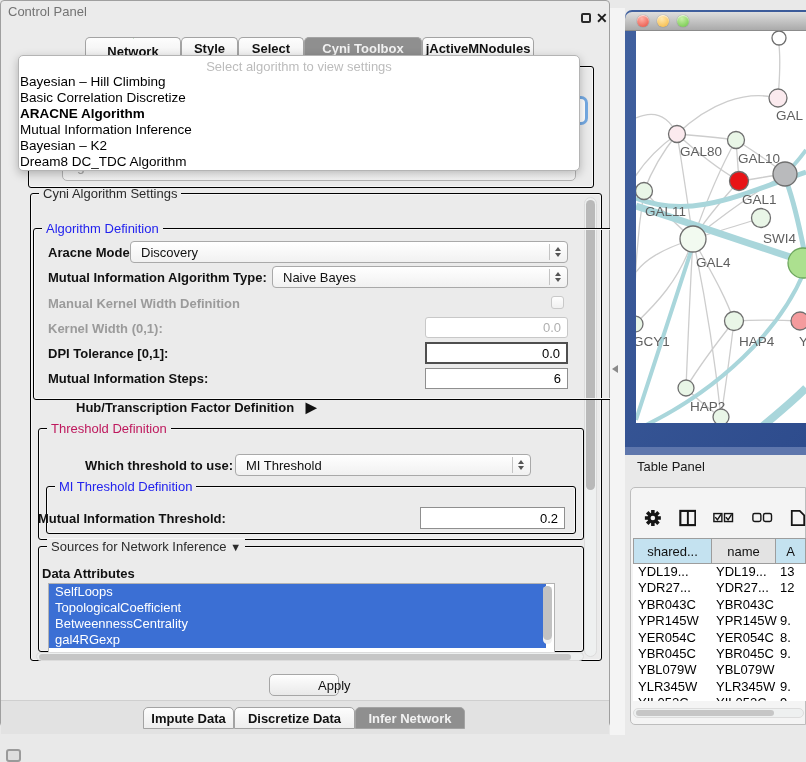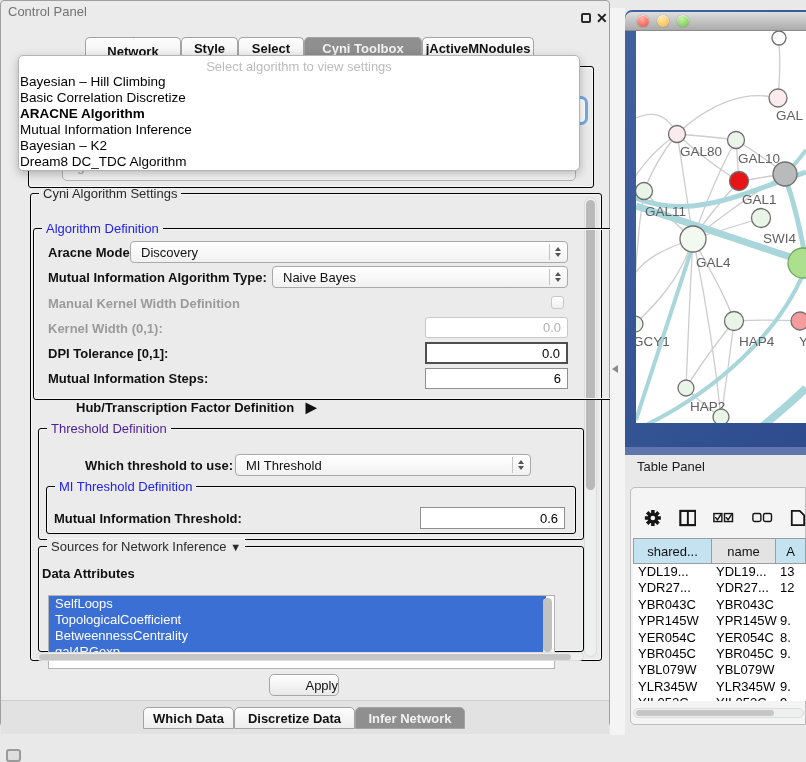--- a/index.html
+++ b/index.html
@@ -22,21 +22,21 @@
   .btab { top:707px; height:22px; border:1px solid #a3a3a3; border-radius:5px 5px 0 0;
           background:linear-gradient(#fdfdfd,#ededed); font-size:13px; font-weight:bold; color:#111;
           display:flex; align-items:center; justify-content:center; }
   .btab.sel { background:#8f8f8f; color:#f2f2f2; }
   #cp-footer { left:1px; top:700px; width:608px; height:34px; background:#e2e2e2; border-top:1px solid #cfcfcf; }
 
   
   .group { border:1px solid #000000; border-radius:3px; box-shadow:inset 0 0 0 1px #f6f6f6; }
   .gtitle { position:absolute; top:-8px; left:8px; background:#ebebeb; padding:0 4px; font-size:13px; color:#2b2b2b; white-space:nowrap; }
   .gtitle.blue { color:#2222ee; }
-  .gtitle.green { color:#4c1d95; }
+  .gtitle.green { color:#be185d; }
 
   .lbl { font-size:13px; font-weight:bold; color:#111; white-space:nowrap; }
   .lbl.dis { color:#9b9b9b; }
 
   .combo { background:linear-gradient(#ffffff,#f1f1f1); border:1px solid #a9a9a9; border-radius:4px;
            font-size:13px; color:#111; display:flex; align-items:center; padding:0 22px 0 10px; }
   .combo .spin { position:absolute; right:2px; top:2px; bottom:2px; width:16px; border-left:1px solid #c4c4c4;
            display:flex; flex-direction:column; align-items:center; justify-content:center; gap:2px; }
   .spin i { width:0; height:0; border-left:3.5px solid transparent; border-right:3.5px solid transparent; display:block; }
   .spin .up { border-bottom:4px solid #555; }
@@ -54,21 +54,21 @@
   .litem { height:16px; line-height:16px; font-size:13px; color:#fff; background:#3b6fd4; padding-left:6px; width:497px; }
   #attr-vsb { position:absolute; right:2px; top:2px; width:9px; height:58px; background:#f0f0f0; border-radius:5px; }
   #attr-vsb div { width:9px; height:54px; background:#c2c2c2; border-radius:5px; }
 
   .vscroll { background:#eef0f0; border:1px solid #dcdcdc; border-radius:7px; }
   .vscroll .thumb { position:absolute; left:1px; width:9px; background:#b9b9b9; border-radius:5px; }
   .hscroll { background:#eef0f0; border:1px solid #dcdcdc; border-radius:6px; }
   .hscroll .thumb { position:absolute; top:1px; height:6px; background:#c6c6c6; border-radius:4px; }
 
   #apply-btn { left:269px; top:674px; width:70px; height:22px; border:1px solid #a6a6a6; border-radius:5px;
-               background:linear-gradient(#fefefe,#e9e9e9); font-size:13px; color:#111; display:flex; align-items:center; justify-content:flex-end; }
+               background:linear-gradient(#fefefe,#e9e9e9); font-size:13px; color:#111; display:flex; align-items:center; justify-content:flex-start;padding-left:48px; }
 
   
   #algo-popup { left:18px; top:55px; width:562px; height:116px; background:#fff; border:1px solid #b4b4b4; border-radius:5px;
                 box-shadow:0 3px 10px rgba(0,0,0,.25); z-index:30; padding-top:3px; }
   #algo-prompt { height:15px; text-align:center; font-size:13px; color:#bcbcbc; }
   .opt { height:16px; line-height:16px; font-size:13.5px; color:#000; padding-left:1px; white-space:nowrap; }
   .opt.bold { font-weight:bold; }
 
   
   #behind-group { left:28px; top:66px; width:566px; height:122px; z-index:5; }
@@ -219,52 +219,52 @@
   <span>MI Threshold</span>
   <span class="spin">
       <i class="up"></i>
       <i class="dn"></i>
     </span>
 </div>
 
 <div class="abs group" style="left:46px; top:486px; width:530px; height:48px;">
   <span class="gtitle blue">MI Threshold Definition</span>
 </div>
-<div class="abs lbl" style="left:54px; top:511px;text-align:center;">Mutual Information Threshold:</div>
+<div class="abs lbl" style="left:38px; top:511px;text-align:center;">Mutual Information Threshold:</div>
 <div class="abs field thin" style="left:420px; top:507px; width:145px; height:22px;">
-  <span>0.6</span>
+  <span>0.2</span>
   </div>
 
 <div class="abs group" style="left:38px; top:546px; width:546px; height:106px;">
   <span class="gtitle">
     <span>Sources for Network Inference</span>
     <span style="font-size:11px;">▼</span>
   </span>
 </div>
 <div class="abs lbl" style="left:42px; top:566px;">Data Attributes</div>
-<div class="abs" id="attr-list" style="left:48px; top:595px; width:507px; height:74px;">
+<div class="abs" id="attr-list" style="left:48px; top:583px; width:507px; height:74px;">
   <div class="litem">SelfLoops</div>
   <div class="litem">TopologicalCoefficient</div>
   <div class="litem">BetweennessCentrality</div>
   <div class="litem">gal4RGexp</div>
   <div id="attr-vsb">
       <div></div>
     </div>
 </div>
 <div class="abs hscroll" style="left:36px; top:652px; width:548px; height:9px;">
   <div class="thumb" style="left:2px; width:532px;"></div>
 </div>
 
 <div class="abs" id="apply-btn">
   <span>Apply</span>
   </div>
 
 <div class="abs" id="cp-footer"></div>
 <div class="abs btab" style="left:143px; width:91px;">
-  <span>Which Data</span>
+  <span>Impute Data</span>
   </div>
 <div class="abs btab" style="left:234px; width:121px;">
   <span>Discretize Data</span>
   </div>
 <div class="abs btab sel" style="left:355px; width:110px;">
   <span>Infer Network</span>
   </div>
 
 <div class="abs" id="splitter-strip"></div>
 <div class="abs" id="splitter-arrow"></div>

